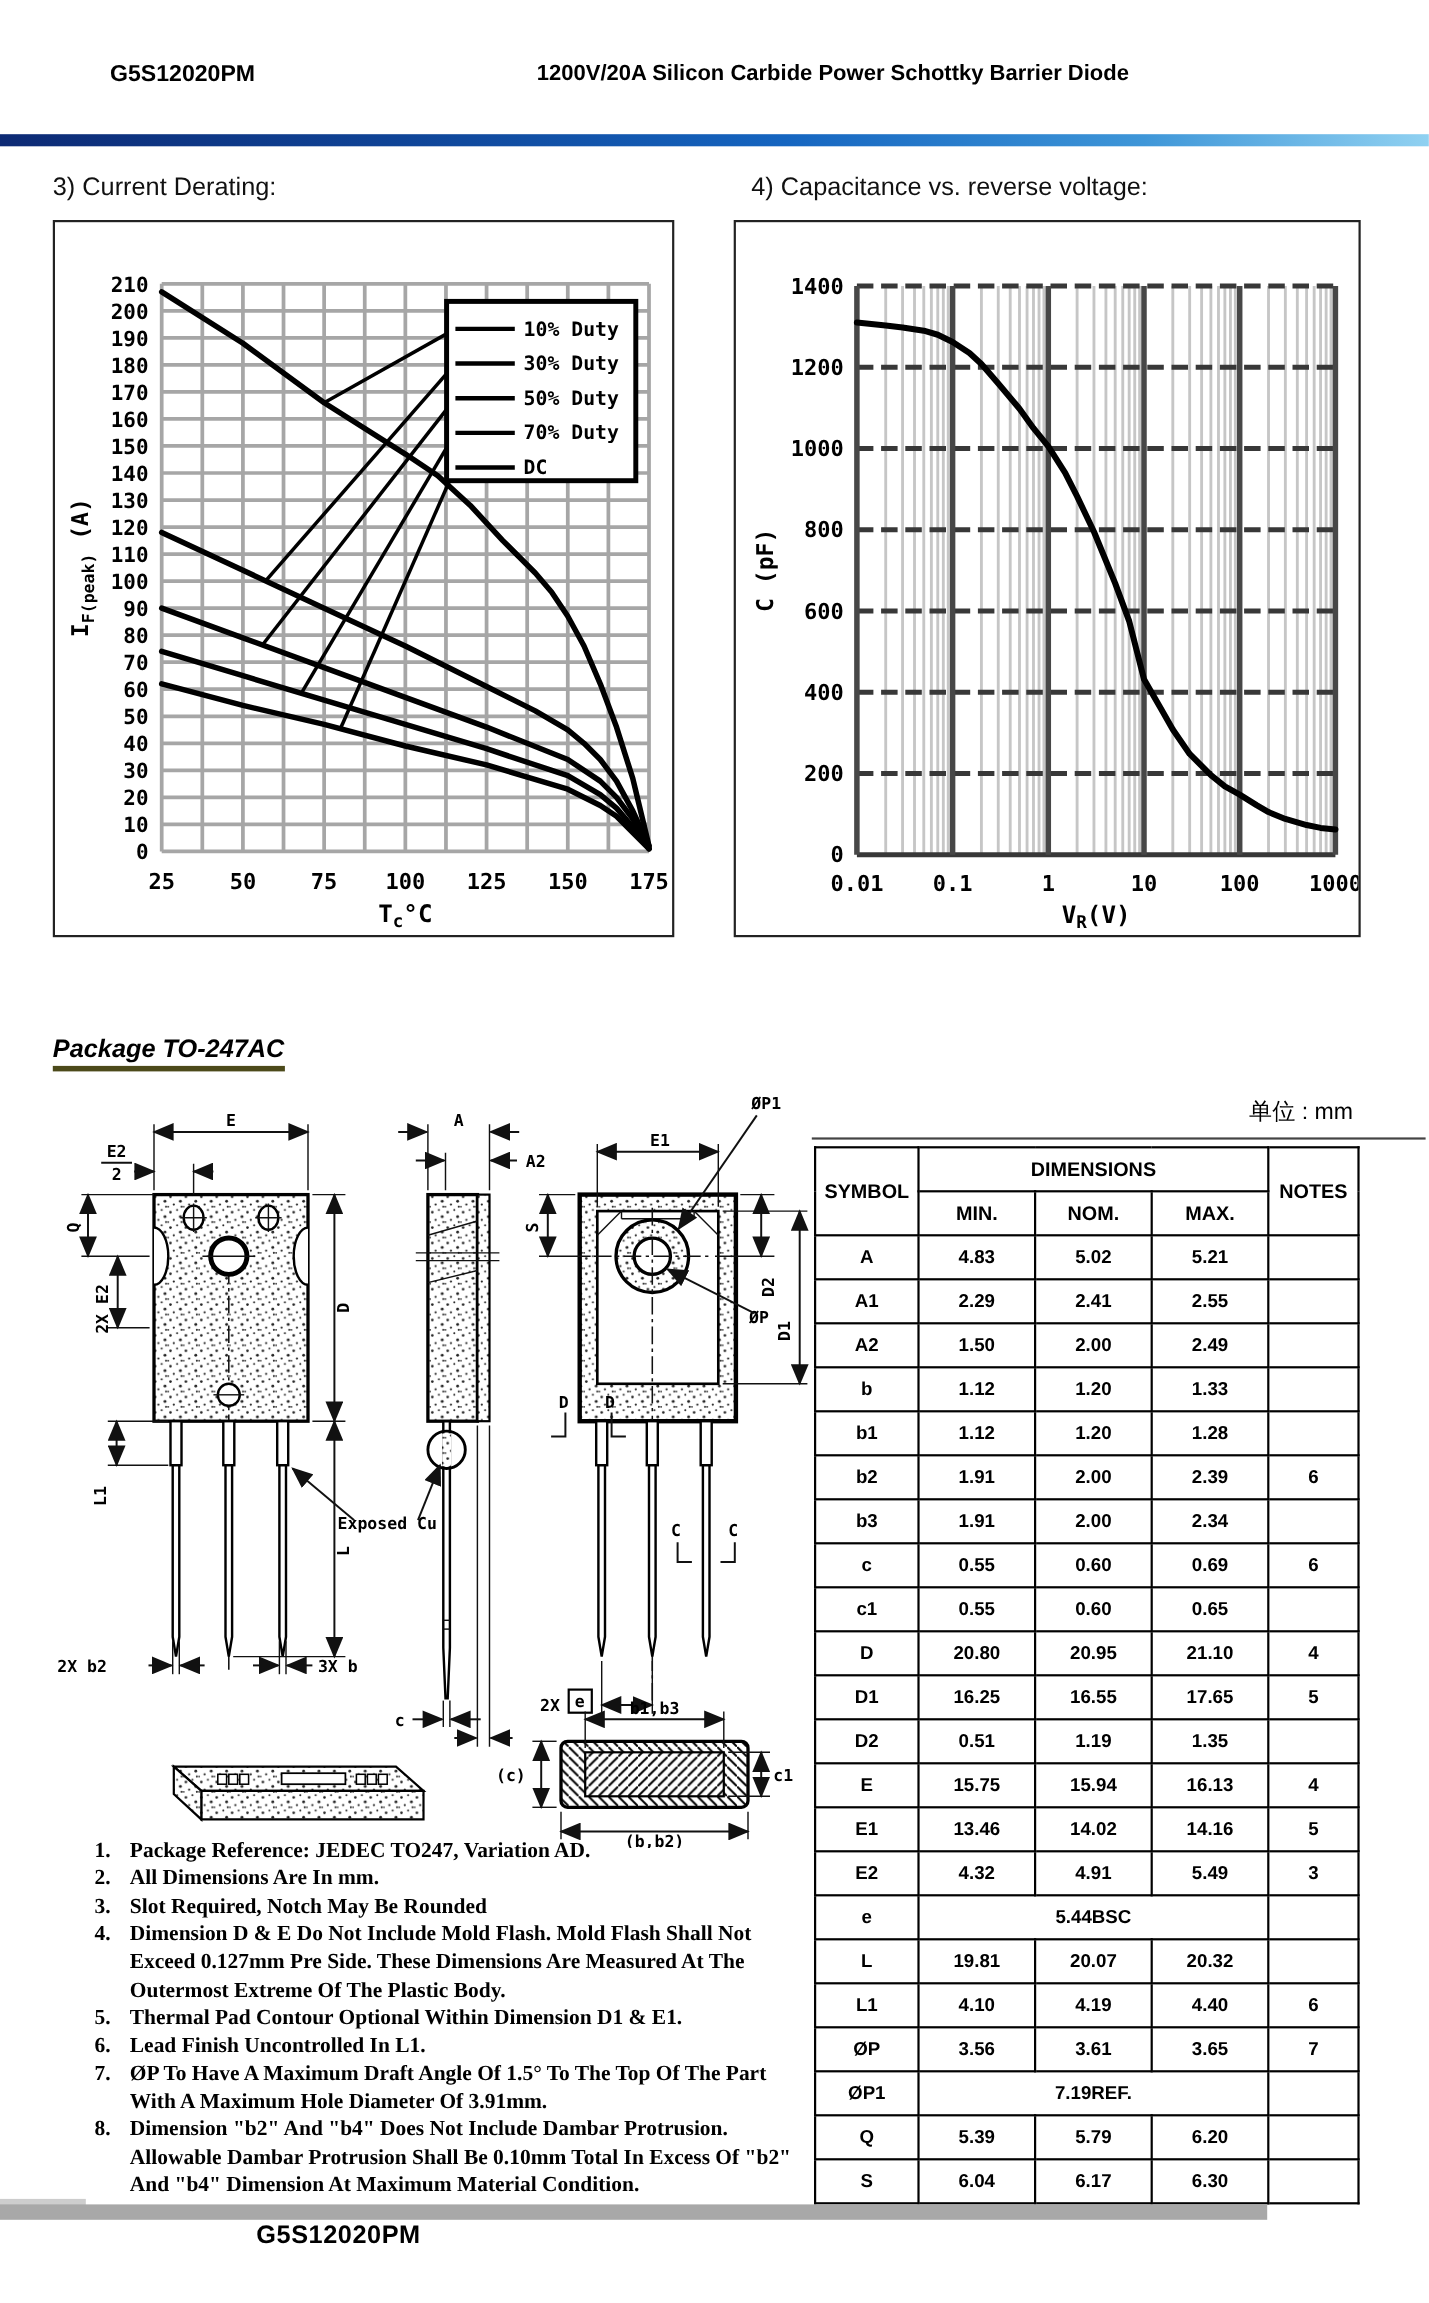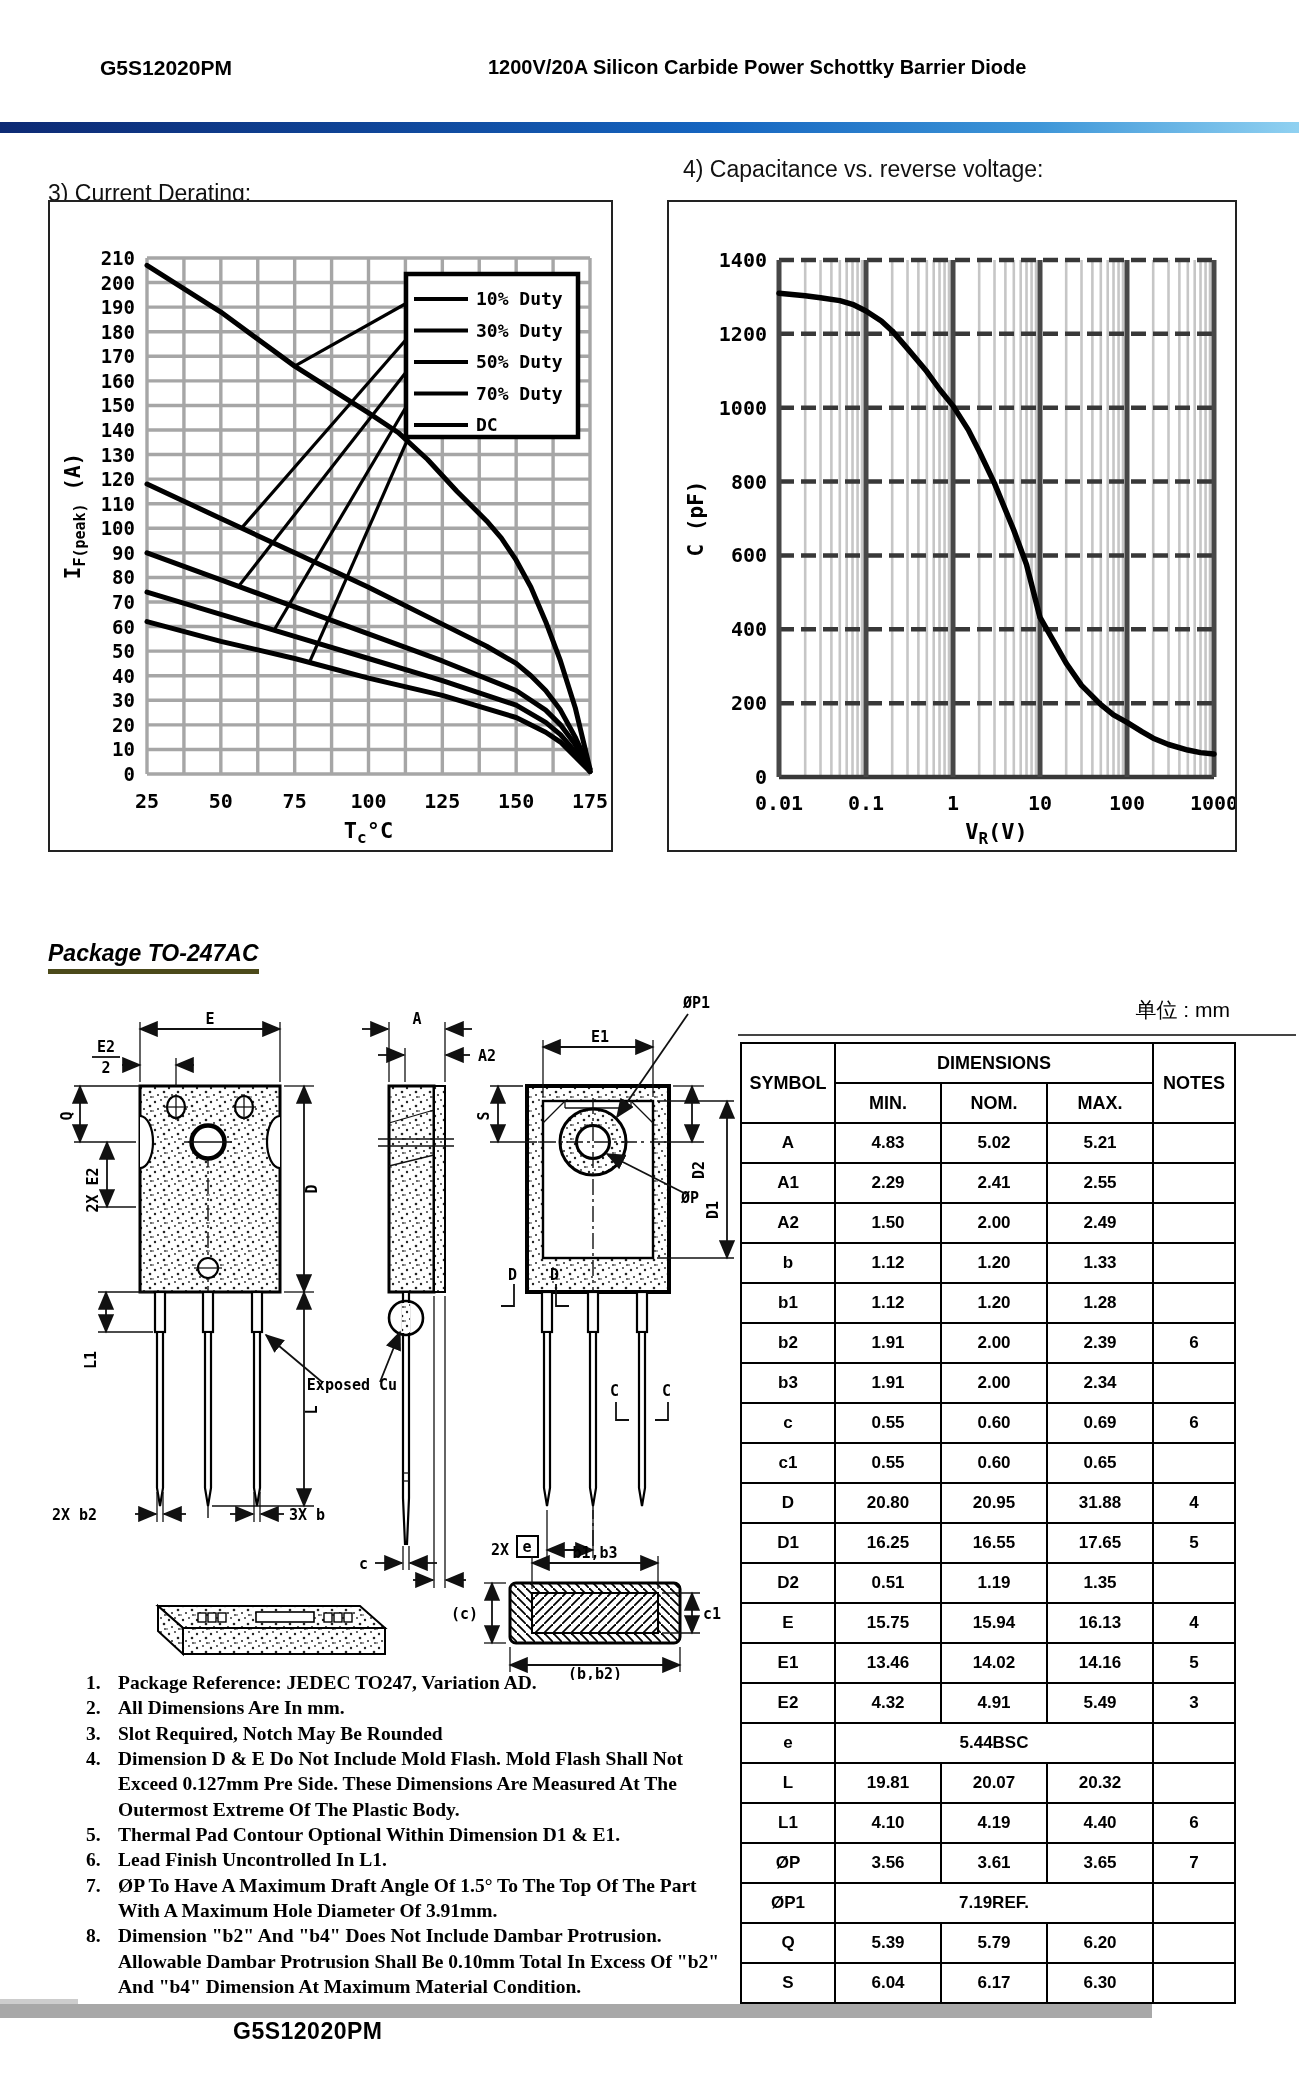--- a/index.html
+++ b/index.html
@@ -8,21 +8,21 @@
   .abs{position:absolute;}
 
   
   #part-no{left:100px;top:56px;font-size:21px;font-weight:bold;}
   #doc-title{left:488px;top:56px;font-size:20px;font-weight:bold;}
   #top-rule{left:0;top:122px;width:1299px;height:11px;
     background:linear-gradient(90deg,#0d2a74 0%,#0f4497 28%,#1565c0 55%,#3e96d8 80%,#90d1f1 100%);}
 
   
   .sec-title{font-size:23px;color:#111;}
-  #t-derating{left:48px;top:156px;margin-top:24px;}
+  #t-derating{left:48px;top:156px;}
   #t-cap{left:667px;top:156px;margin-left:16px;}
 
   
   .chart-box{position:absolute;border:2px solid #222;background:#fff;}
   #chart1-box{left:48px;top:200px;width:561px;height:648px;}
   #chart2-box{left:667px;top:200px;width:566px;height:648px;}
   .ctext{font-family:"DejaVu Sans Mono",monospace;font-weight:bold;fill:#000;}
 
   
   #pkg-title{left:48px;top:940px;font-size:23px;font-weight:bold;
@@ -560,21 +560,21 @@
         <td>c1</td>
         <td>0.55</td>
         <td>0.60</td>
         <td>0.65</td>
         <td></td>
       </tr>
       <tr>
         <td>D</td>
         <td>20.80</td>
         <td>20.95</td>
-        <td>31.88</td>
+        <td>21.10</td>
         <td>4</td>
       </tr>
       <tr>
         <td>D1</td>
         <td>16.25</td>
         <td>16.55</td>
         <td>17.65</td>
         <td>5</td>
       </tr>
       <tr>

